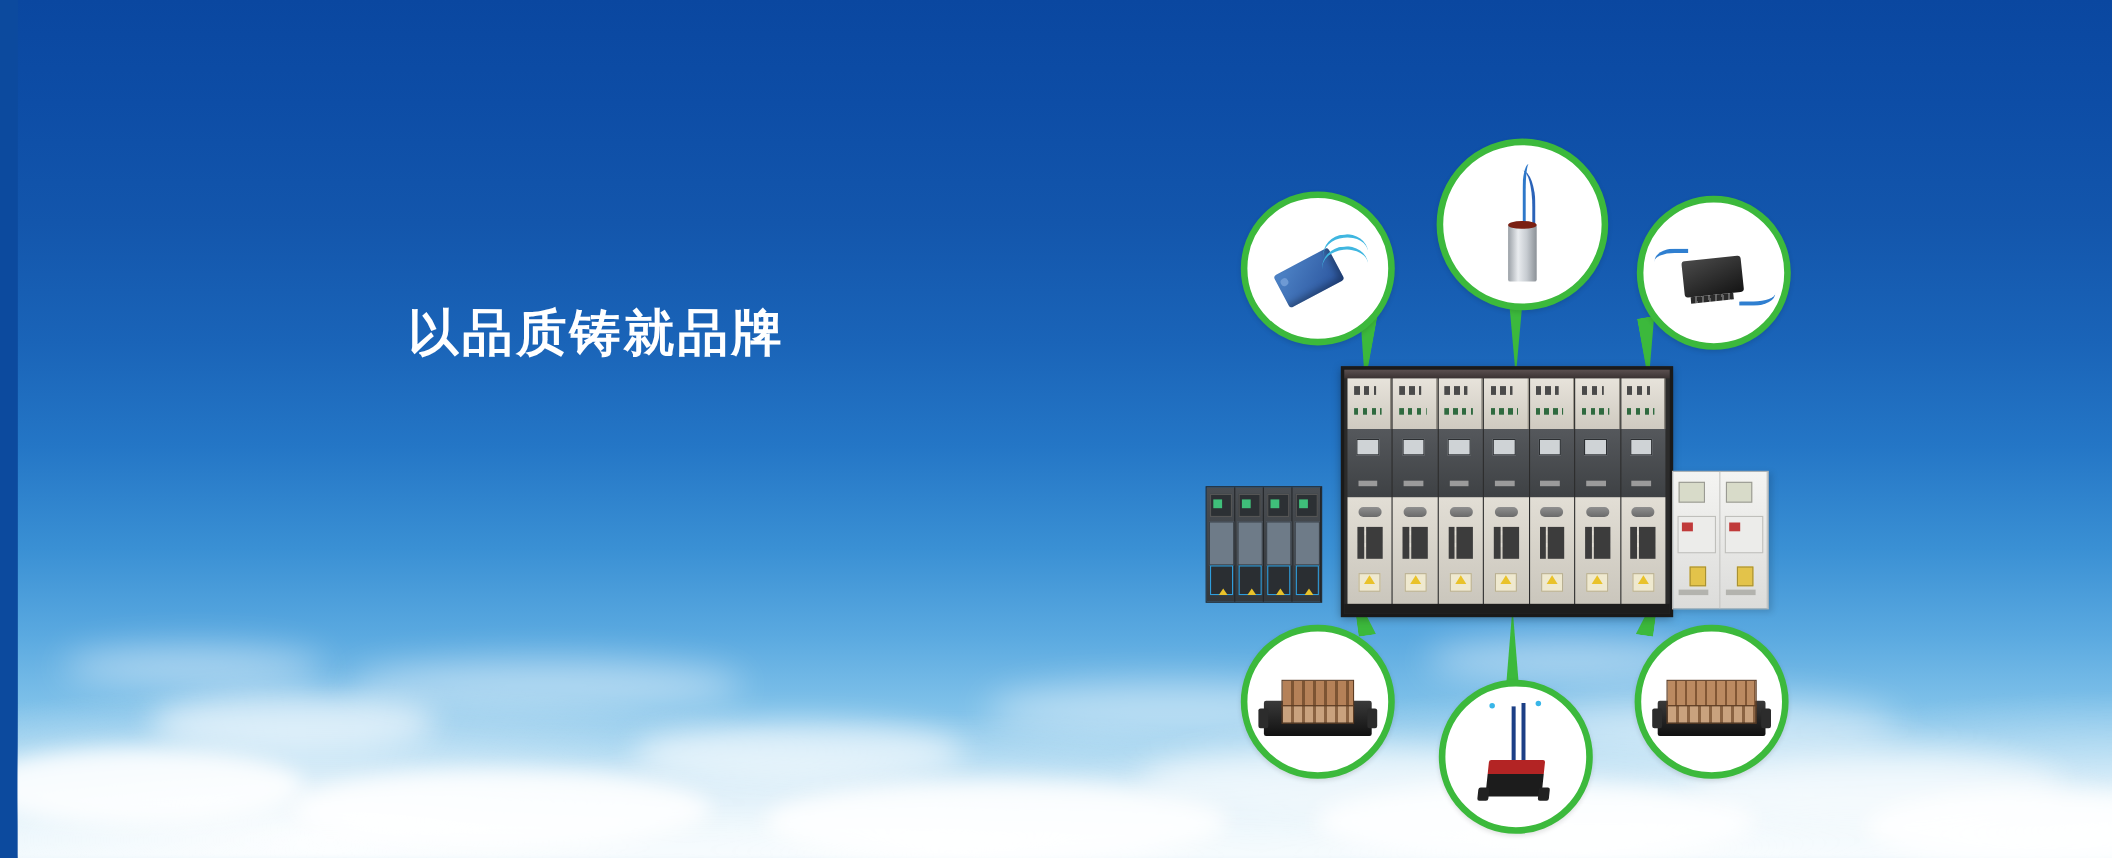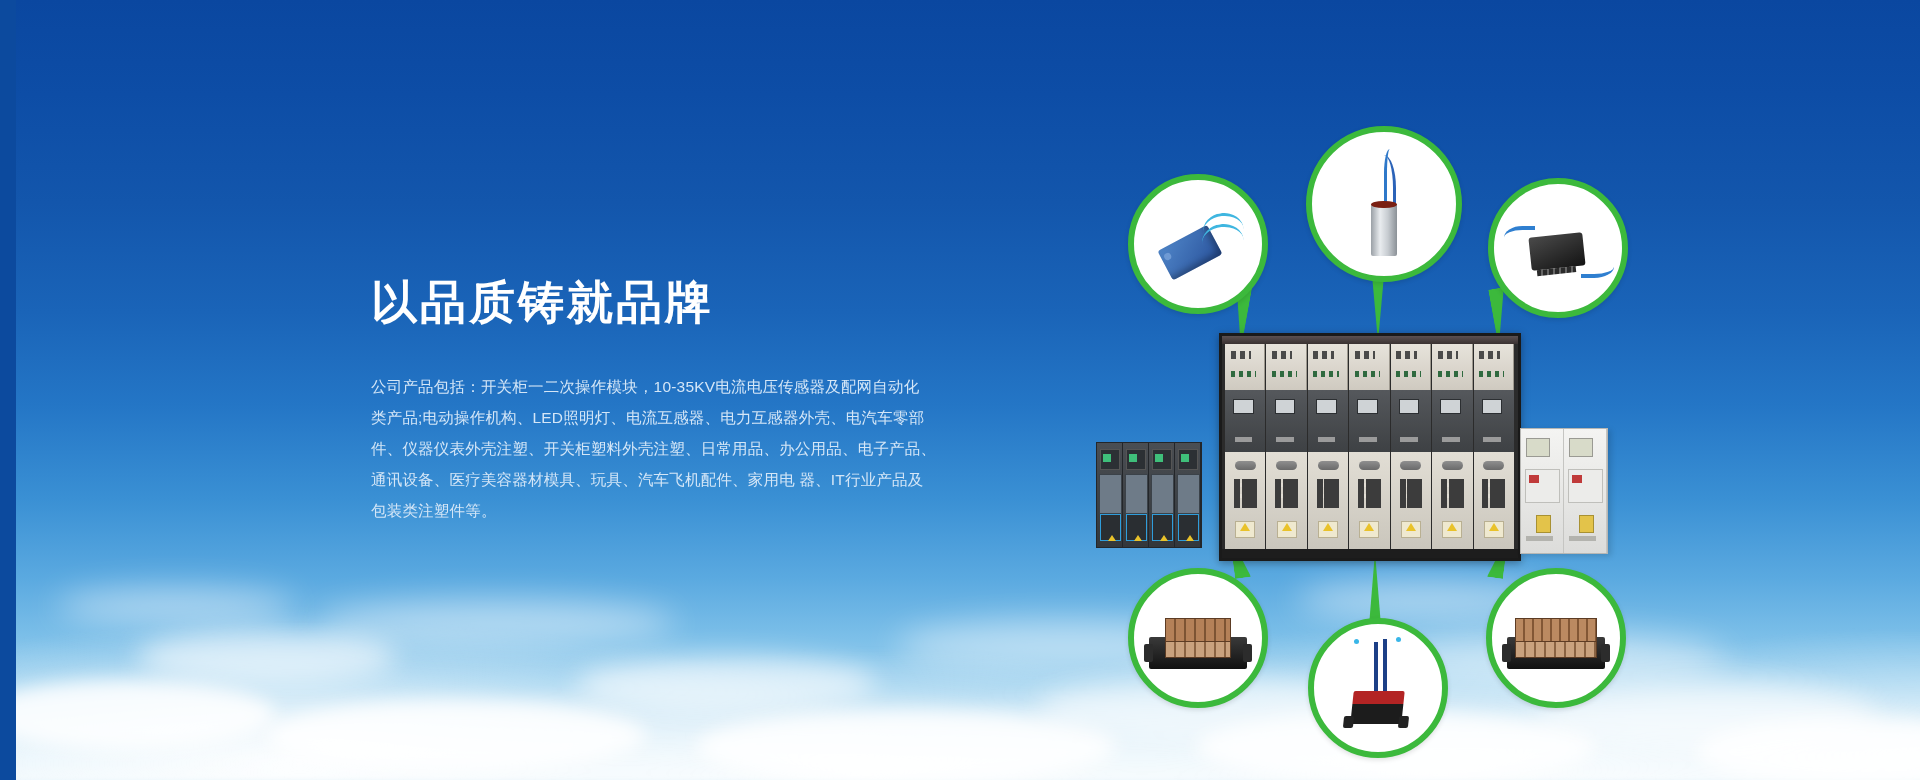--- a/index.html
+++ b/index.html
@@ -202,27 +202,20 @@
     <div class="cl" style="left:1180px;top:152px;width:400px;height:70px;"></div>
     <div class="cl s3" style="left:1380px;top:72px; width:330px;height:52px;"></div>
     <div class="cl s2" style="left:1520px;top:124px;width:340px;height:64px;"></div>
     <div class="cl" style="left:1680px;top:158px;width:320px;height:68px;"></div>
     <div class="cl s3" style="left:40px;  top:28px; width:240px;height:36px;"></div>
     <div class="cl s3" style="left:1280px;top:20px; width:260px;height:40px;"></div>
   </div>
 
   <div class="copy">
     <h1 class="headline">以品质铸就品牌</h1>
-    <p class="para">
-      <span class="ln">公司产品包括：开关柜一二次操作模块，10-35KV电流电压传感器及配网自动化</span>
-      <span class="ln">类产品;电动操作机构、LED照明灯、电流互感器、电力互感器外壳、电汽车零部</span>
-      <span class="ln">件、仪器仪表外壳注塑、开关柜塑料外壳注塑、日常用品、办公用品、电子产品、</span>
-      <span class="ln">通讯设备、医疗美容器材模具、玩具、汽车飞机配件、家用电 器、IT行业产品及</span>
-      <span class="ln">包装类注塑件等。</span>
-    </p>
   </div>
 
   <div class="compo">
 
     <div class="tri" id="t1"></div>
     <div class="tri" id="t2"></div>
     <div class="tri" id="t3"></div>
     <div class="tri" id="t4"></div>
     <div class="tri" id="t5"></div>
     <div class="tri" id="t6"></div>

